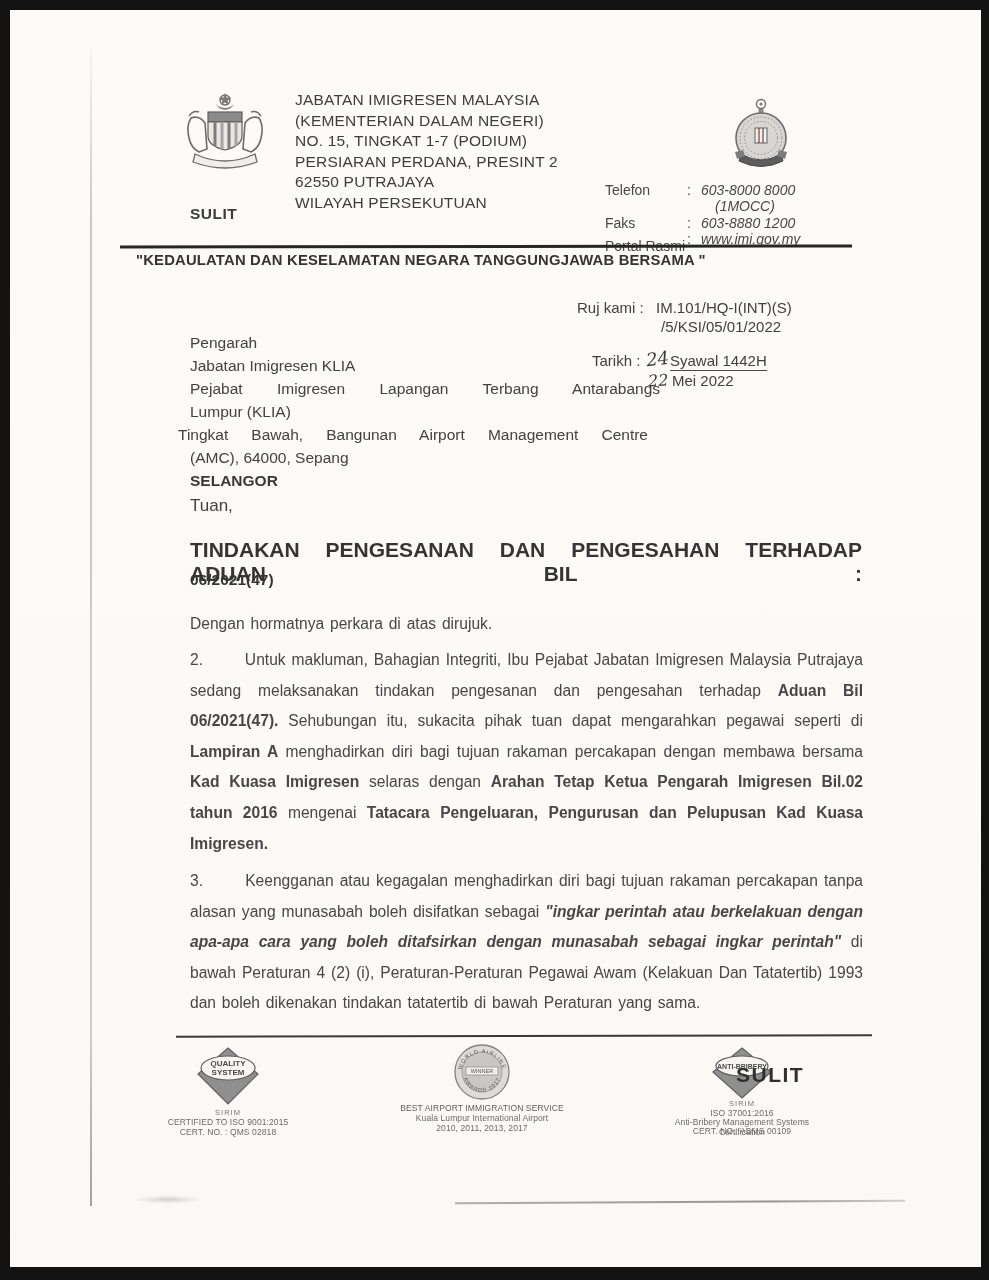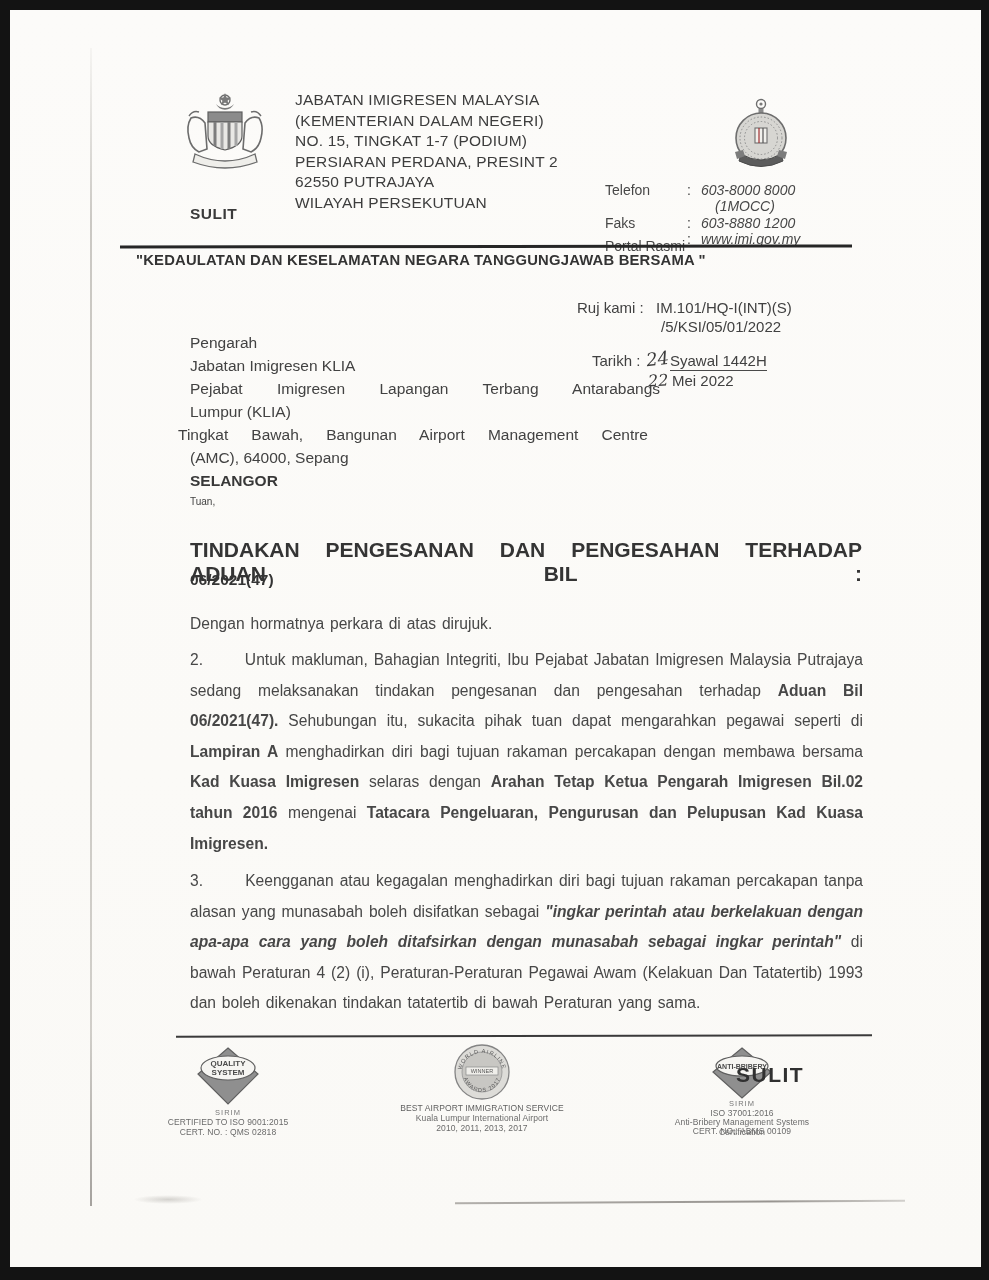--- a/index.html
+++ b/index.html
@@ -53,21 +53,21 @@
   .hijri{font-size:15px;color:#414141;border-bottom:1.6px solid #4a4a4a;padding-bottom:1px;}
   .handwritten{
     font-family:"DejaVu Serif", serif;font-style:italic;
     color:#3c3c3c;display:inline-block;
   }
   
   .addr-line{font-size:15.5px;color:#424242;line-height:23.3px;white-space:nowrap;}
   .addr-just{white-space:normal;width:470px;text-align:justify;text-align-last:justify;}
   .addr-bold{font-weight:700;color:#383838;}
   
-  .salutation{font-size:10px;color:#424242;}
+  .salutation{font-size:17px;color:#424242;}
   .subject-l1{
     font-size:21px;font-weight:700;color:#343434;width:672px;
     text-align:justify;text-align-last:justify;white-space:normal;
   }
   .subject-l2{font-size:15.5px;font-weight:700;color:#343434;}
   .para{
     width:673px;text-align:justify;font-size:15.6px;line-height:30.6px;
     color:#474747;word-spacing:1.5px;
   }
   

